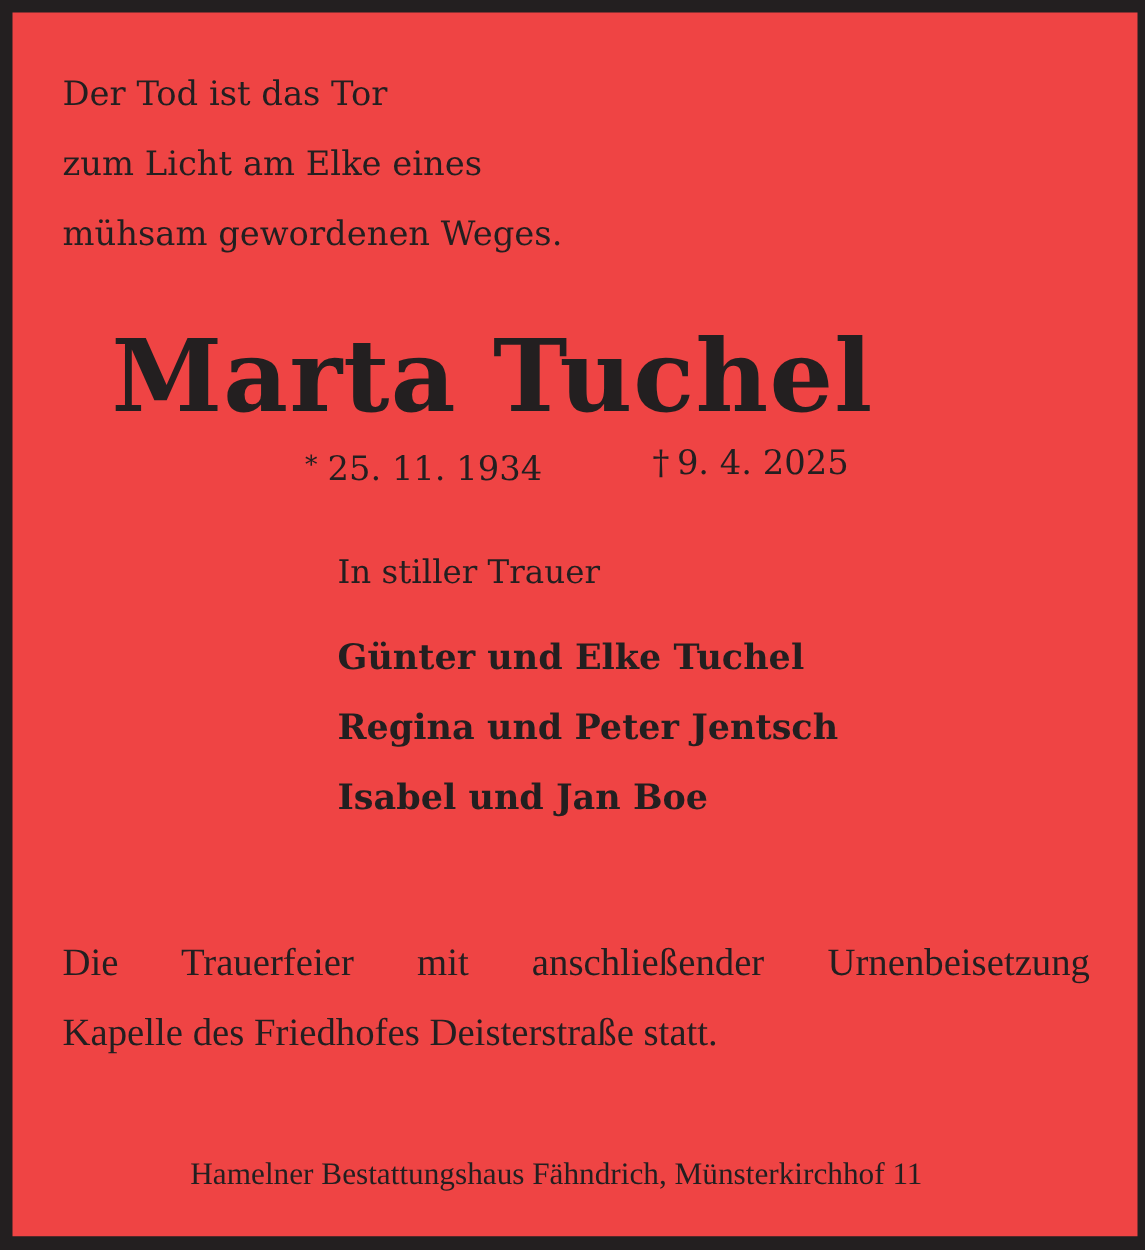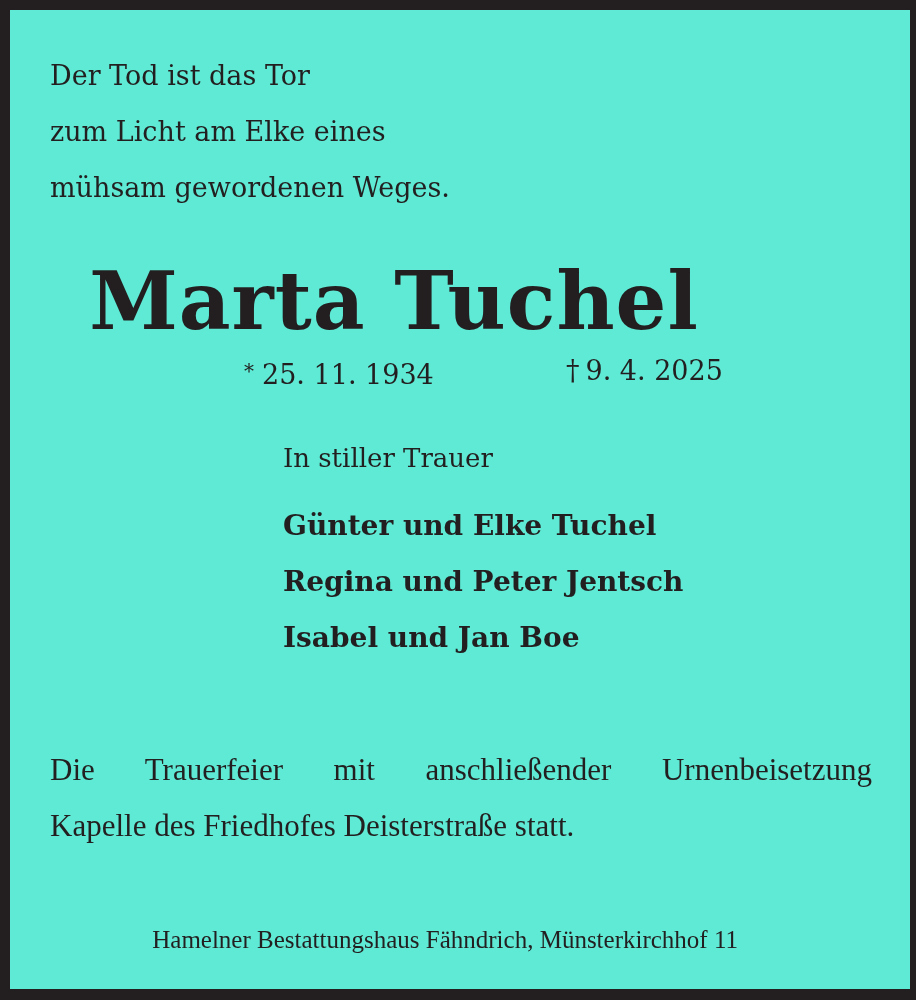--- a/index.html
+++ b/index.html
@@ -1,34 +1,34 @@
 <!DOCTYPE html>
 <html><head>
   <meta charset="utf-8">
   <style>
     html, body { margin: 0; padding: 0; background: #231f20; }
     body { width: 916px; height: 1000px; position: relative; overflow: hidden; }
     .frame {
       position: absolute; left: 10px; top: 10px; width: 900px; height: 979px;
-      background: #5eead4; color: #231f20;
+      background: #ef4444; color: #231f20;
       font-family: "DejaVu Serif", "Liberation Serif", serif;
     }
     .motto { position: absolute; left: 40px; top: 38px; }
     .motto-line { font-size: 27px; line-height: 56px; height: 56px; white-space: nowrap; }
     .name {
       position: absolute; left: 0; width: 768px; top: 245px; text-align: center;
       font-family: "DejaVu Serif", serif; font-weight: bold; font-size: 80px; line-height: 92px;
       letter-spacing: 1px;
     }
     .dates { position: absolute; top: 343px; left: 0; width: 900px; font-size: 27px; line-height: 36px; }
     .birth { position: absolute; left: 234px; white-space: nowrap; }
-    .death { position: absolute; left: 512px; white-space: nowrap; margin-left: 44px; }
+    .death { position: absolute; left: 512px; white-space: nowrap; }
     .sym { font-size: 20px; vertical-align: 6px; margin-right: 8px; }
     .cross { margin-right: 6px; }
-    .mourners { position: absolute; left: 260px; top: 428px; margin-left: 13px; }
+    .mourners { position: absolute; left: 260px; top: 428px; }
     .mourn-label { font-size: 26px; line-height: 40px; height: 40px; }
     .family { margin-top: 20px; }
     .family-line { font-weight: bold; font-size: 28px; line-height: 56px; height: 56px; white-space: nowrap; }
     .service {
       position: absolute; left: 40px; top: 732px; width: 822px;
       font-family: "Liberation Serif", serif; font-size: 31px; line-height: 56px;
       text-align: justify; text-align-last: left;
     }
     .service-line { height: 56px; text-align: justify; text-align-last: justify; white-space: nowrap; }
     .service-line.last { text-align-last: left; }

